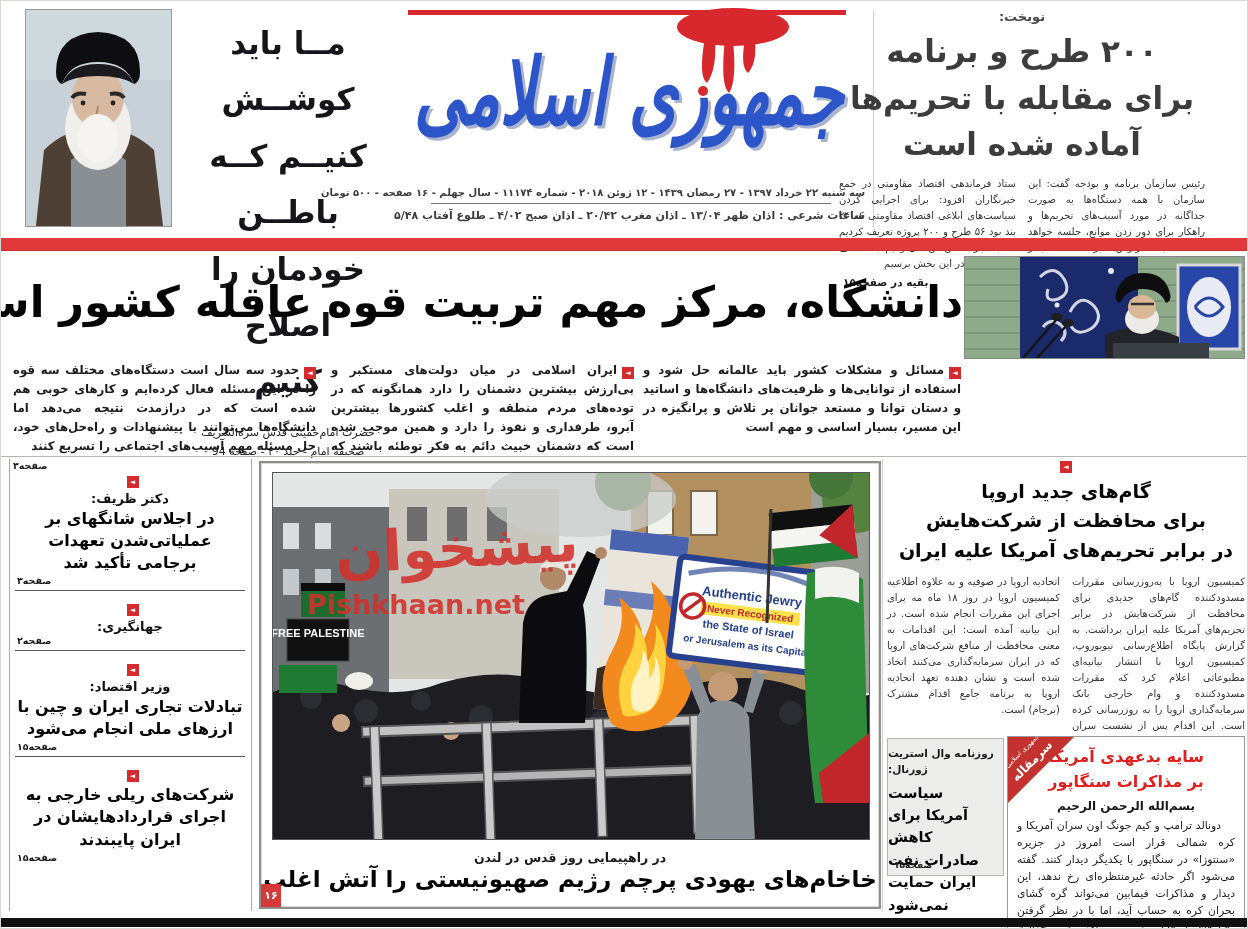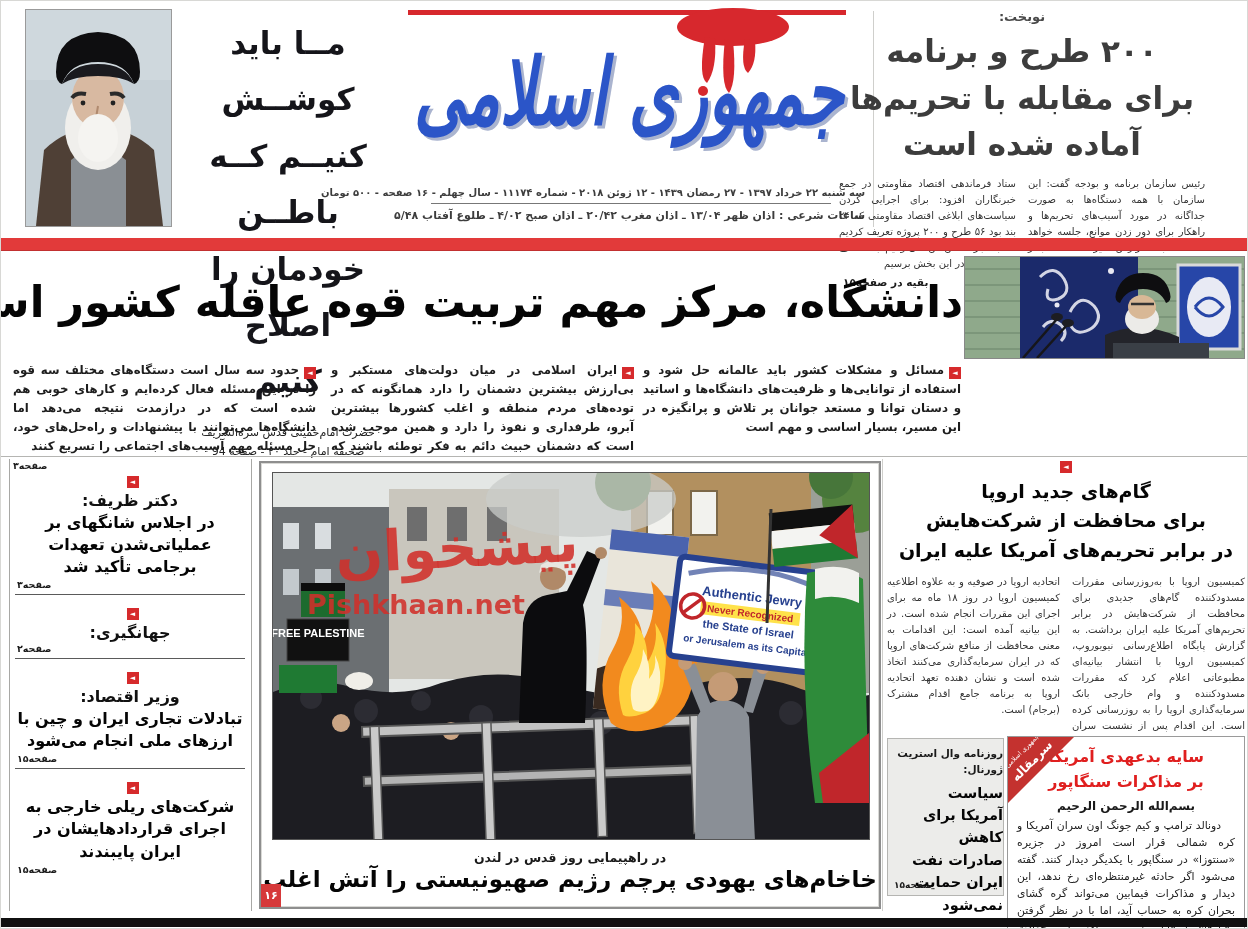--- a/index.html
+++ b/index.html
@@ -48,21 +48,21 @@
   .lb-page { text-align:left; font-size:9.5px; font-weight:bold; margin-top:1px; }
 
   .hline-main { left:0; top:455px; width:1248px; height:1px; background:#b5b5b2; }
 
   
   .left-edge { left:8px; top:458px; width:1px; height:452px; background:#a8a8a5; }
   .leftcol-div { left:250px; top:458px; width:1px; height:452px; background:#a8a8a5; }
   .leftcol { left:14px; top:462px; width:230px; }
   .news-item { padding:5px 2px 4px 2px; border-bottom:1px solid #5a5a5a; text-align:center; }
   .news-item:last-child { border-bottom:none; }
-  .ni-kicker { font-size:16px; font-weight:bold; margin-top:3px; color:#111; }
+  .ni-kicker { font-size:13px; font-weight:bold; margin-top:3px; color:#111; }
   .ni-headline { font-size:16px; font-weight:bold; line-height:1.38; margin-top:2px; color:#050505; }
   .ni-page { text-align:left; font-size:9.5px; font-weight:bold; margin-top:1px; }
 
   
   .photo-box { left:258px; top:460px; width:622px; height:448px; background:#fff; border:2px solid #8e8e8e; box-shadow:0 0 0 1px #d9d9d6 inset; }
   .photo-inner { position:absolute; left:11px; top:9px; width:598px; height:368px; border:1px solid #555; overflow:hidden; background:#dfe3e2; }
   .wm-fa { position:absolute; left:62px; top:42px; font-size:56px; font-weight:bold; color:rgba(208,48,42,.88); transform:rotate(-3deg); }
   .wm-en { position:absolute; left:34px; top:116px; font-size:27px; font-weight:bold; color:rgba(208,48,42,.88); direction:ltr; }
   .cap-kicker { position:absolute; left:0; top:387px; width:100%; text-align:center; font-size:12.5px; font-weight:bold; }
   .cap-headline { position:absolute; left:0; top:403px; width:100%; text-align:center; font-size:23px; font-weight:bold; white-space:nowrap; color:#050505; }
@@ -71,21 +71,21 @@
   .vdiv-right { left:881px; top:458px; width:1px; height:452px; background:#cfcfcc; }
 
   
   .europe { left:886px; top:458px; width:358px; }
   .eu-bullet { display:block; margin:2px auto 0 auto; }
   .eu-headline { margin-top:4px; text-align:center; font-size:19px; font-weight:bold; line-height:1.55; color:#050505; }
   .eu-body { margin-top:9px; column-count:2; column-gap:12px; font-size:10px; line-height:1.6; color:#333; text-align:justify; }
   .eu-cont { margin-top:2px; text-align:left; font-size:10.5px; font-weight:bold; padding-left:6px; }
 
   
-  .wsj { left:886px; top:737px; width:117px; height:158px; background:#ececea; border:1px solid #b5b5b2; text-align:right; padding-top:7px; }
+  .wsj { left:886px; top:737px; width:117px; height:138px; background:#ececea; border:1px solid #b5b5b2; text-align:left; padding-top:7px; }
   .wsj-kicker { font-size:10.5px; font-weight:bold; line-height:1.5; }
   .wsj-headline { margin-top:4px; font-size:14.5px; font-weight:bold; line-height:1.55; color:#050505; }
   .wsj-page { position:absolute; left:6px; bottom:5px; font-size:9px; font-weight:bold; }
 
   
   .editorial { left:1006px; top:735px; width:238px; height:194px; border:1px solid #9a9a9a; background:#fff; overflow:hidden; }
   .ed-stamp { position:absolute; left:0; top:0; width:66px; height:66px; }
   .ed-title { margin-top:8px; text-align:center; font-size:16px; font-weight:bold; color:#e01f1f; line-height:1.55; }
   .ed-bism { margin-top:4px; text-align:center; font-size:12px; font-weight:bold; }
   .ed-body { margin-top:4px; padding:0 9px; font-size:10.8px; line-height:1.58; text-align:justify; color:#222; }

